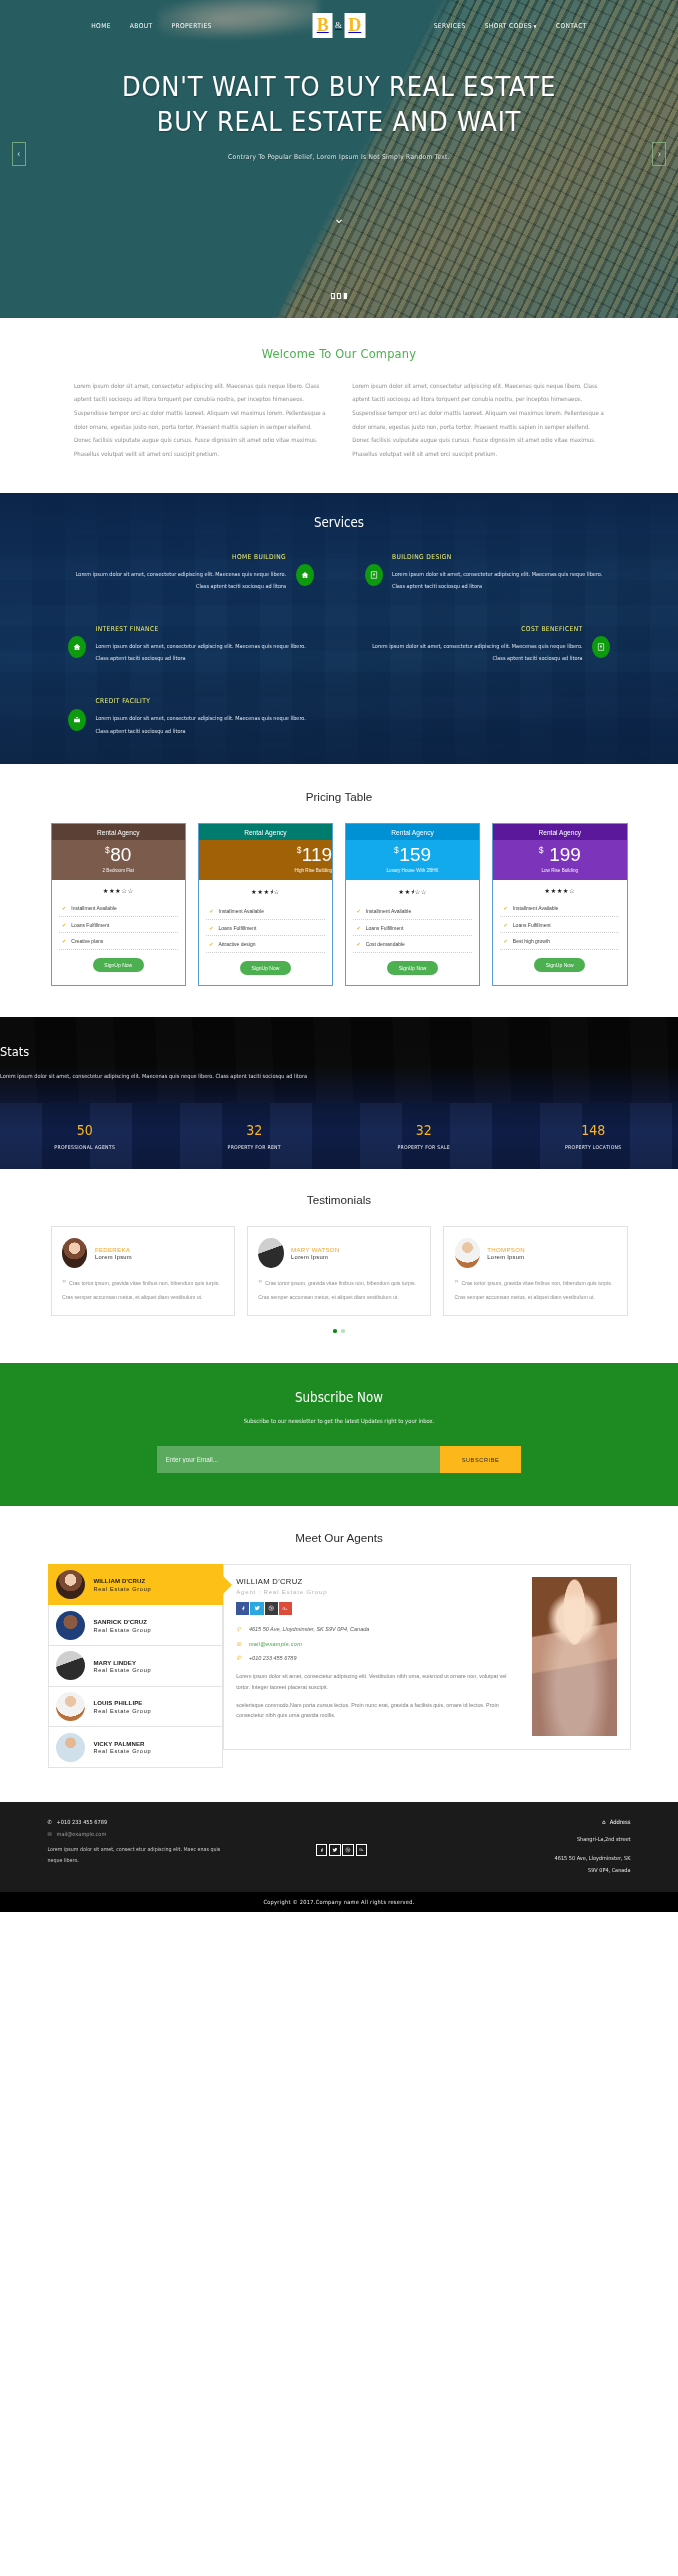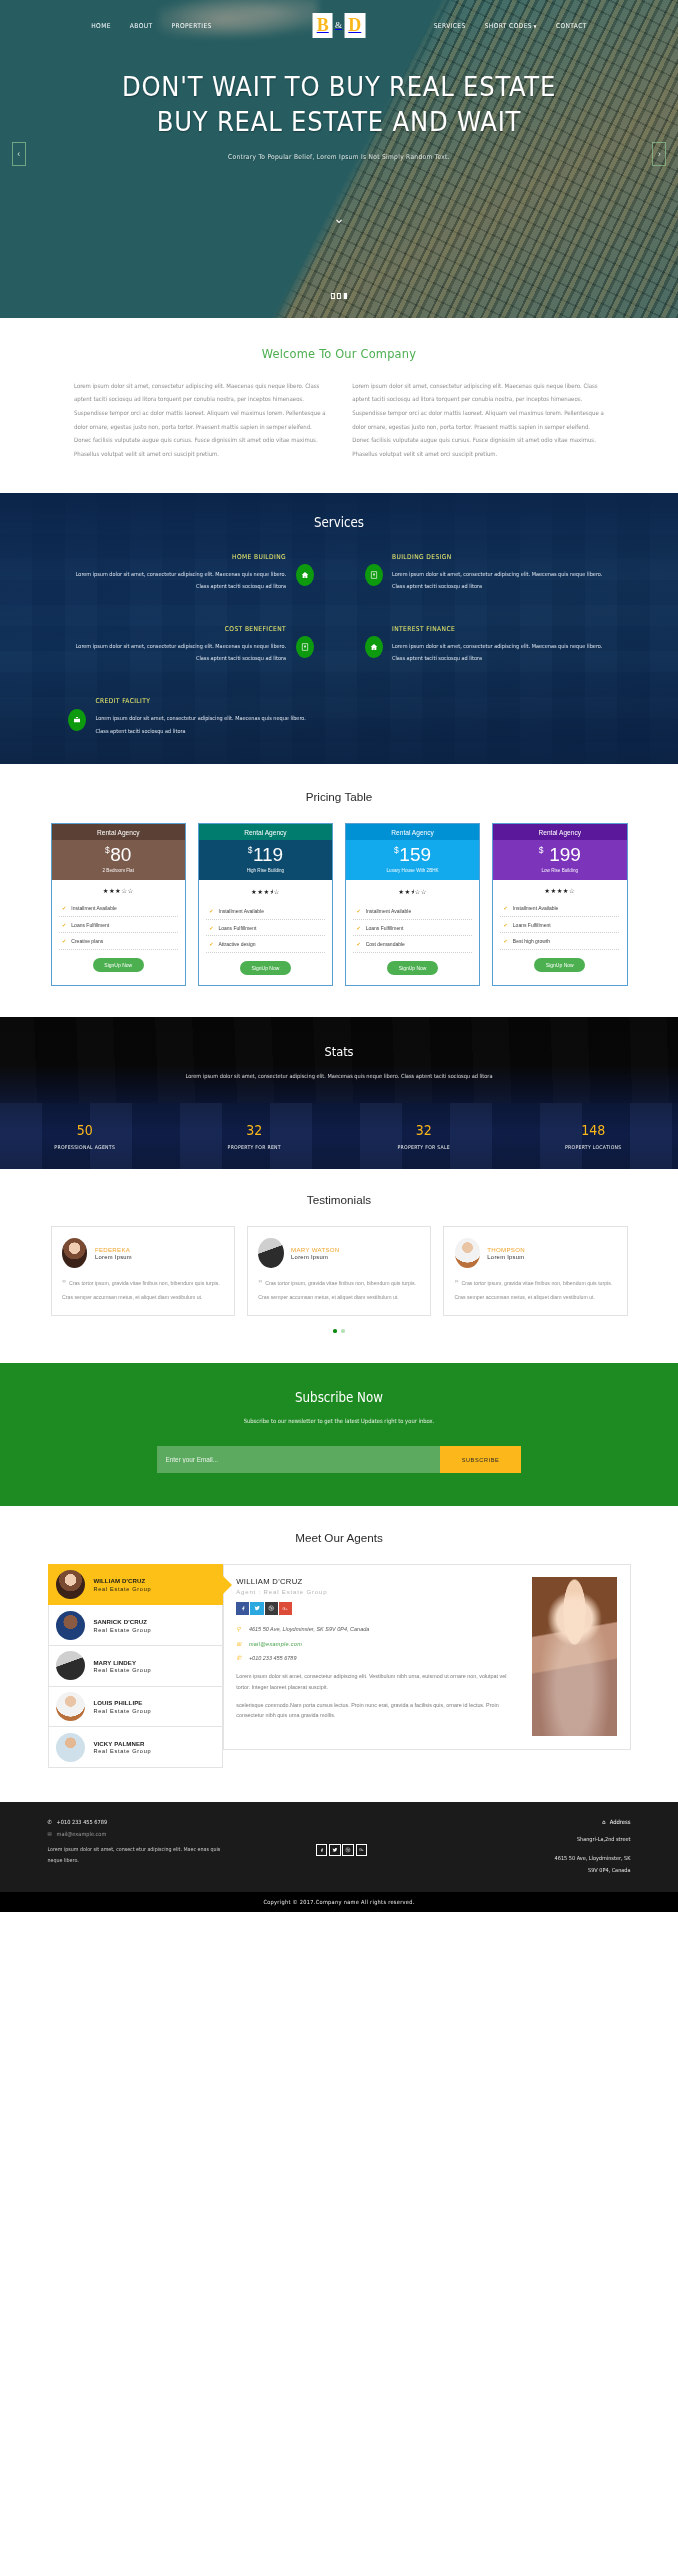--- a/index.html
+++ b/index.html
@@ -192,21 +192,21 @@
     display:inline-block; background:#4caf50; color:#fff;
     font-size:5px; padding:3.7px 11.7px; border-radius:7.4px;
     border:none; cursor:pointer;
   }
 
   
   .stats { position:relative; overflow:hidden; }
   .stats-top {
     position:relative;
     background:linear-gradient(180deg,#060606 0%,#070707 55%,#0b1430 100%);
-    padding:26.5px 0 24.4px; text-align:center;
+    padding:26.5px 0 24.4px; text-align:left;
   }
   .stats-top::after {
     content:""; position:absolute; inset:0;
     background:repeating-linear-gradient(88deg, rgba(255,255,255,.015) 0 37px, rgba(255,255,255,0) 37px 79px);
   }
   .stats-title { position:relative; z-index:2; color:#fff; font-size:12.7px; font-weight:400; margin-bottom:13.8px; }
   .stats-sub { position:relative; z-index:2; color:#ddd; font-size:5.6px; }
   .stats-nums {
     position:relative;
     background:linear-gradient(180deg,#0d1a3d 0%,#112150 45%,#0e1c42 100%);
@@ -417,45 +417,45 @@
         <div class="svc-desc cond">Lorem ipsum dolor sit amet, consectetur adipiscing elit. Maecenas quis neque libero. Class aptent taciti sociosqu ad litora</div>
       </div>
       <div class="svc-icon">
         <svg viewBox="0 0 24 24">
             <path d="M4 2h16v20H4z" fill="none" stroke="#fff" stroke-width="2"></path>
             <path d="M12 5l2 5-2 7-2-7z"></path>
           </svg>
       </div>
     </div>
 
+    <div class="svc-item right">
+      <div class="svc-text">
+        <div class="svc-name">INTEREST FINANCE</div>
+        <div class="svc-desc cond">Lorem ipsum dolor sit amet, consectetur adipiscing elit. Maecenas quis neque libero. Class aptent taciti sociosqu ad litora</div>
+      </div>
+      <div class="svc-icon">
+        <svg viewBox="0 0 24 24">
+            <path d="M12 3L2 12h3v9h6v-6h2v6h6v-9h3z"></path>
+          </svg>
+      </div>
+    </div>
+
     <div class="svc-item left">
       <div class="svc-text">
         <div class="svc-name">COST BENEFICENT</div>
         <div class="svc-desc cond">Lorem ipsum dolor sit amet, consectetur adipiscing elit. Maecenas quis neque libero. Class aptent taciti sociosqu ad litora</div>
       </div>
       <div class="svc-icon">
         <svg viewBox="0 0 24 24">
             <path d="M4 2h16v20H4z" fill="none" stroke="#fff" stroke-width="2"></path>
             <path d="M12 5l2 5-2 7-2-7z"></path>
           </svg>
       </div>
     </div>
 
-    <div class="svc-item right">
-      <div class="svc-text">
-        <div class="svc-name">INTEREST FINANCE</div>
-        <div class="svc-desc cond">Lorem ipsum dolor sit amet, consectetur adipiscing elit. Maecenas quis neque libero. Class aptent taciti sociosqu ad litora</div>
-      </div>
-      <div class="svc-icon">
-        <svg viewBox="0 0 24 24">
-            <path d="M12 3L2 12h3v9h6v-6h2v6h6v-9h3z"></path>
-          </svg>
-      </div>
-    </div>
-
 
     <div class="svc-item right">
       <div class="svc-text">
         <div class="svc-name">CREDIT FACILITY</div>
         <div class="svc-desc cond">Lorem ipsum dolor sit amet, consectetur adipiscing elit. Maecenas quis neque libero. Class aptent taciti sociosqu ad litora</div>
       </div>
       <div class="svc-icon">
         <svg viewBox="0 0 24 24">
             <path d="M9 3h6v3h-2V5h-2v1H9zM3 8h18v11H3z"></path>
           </svg>
@@ -490,21 +490,21 @@
             <span>Creative plans</span>
           </li>
       </ul>
       <div class="pc-foot">
         <button class="signup-btn">SignUp Now</button>
       </div>
     </div>
 
     <div class="price-card">
       <div class="pc-head" id="pc1h" style="background: rgb(0, 124, 110);">Rental Agency</div>
-      <div class="pc-body" id="pc1b" style="background: #0c4a6e;">
+      <div class="pc-body" id="pc1b" style="background: #a16207; text-align: right;">
         <div class="pc-amount"><span class="cur">$</span><span>119</span></div>
         <div class="pc-label">High Rise Building</div>
       </div>
       <div class="pc-stars">★★★⯨☆</div>
       <ul class="pc-features">
         <li>
             <span class="tick">✔</span>
             <span>Installment Available</span>
           </li>
         <li>

